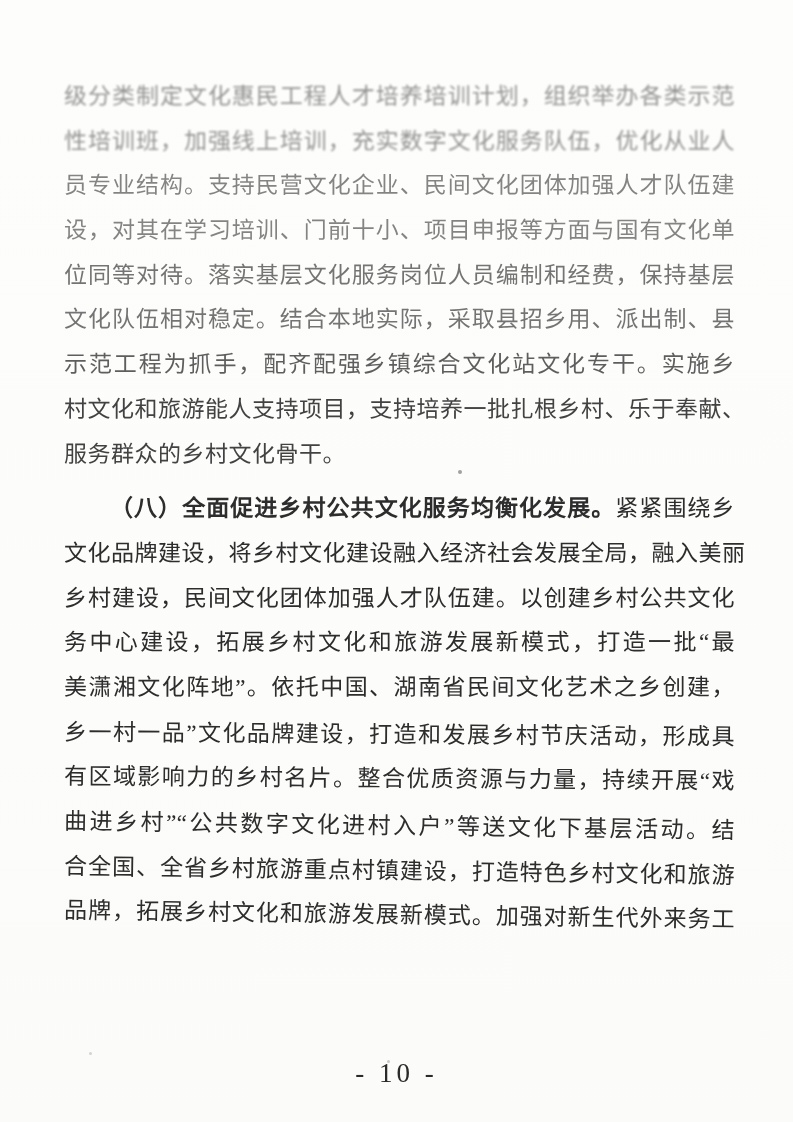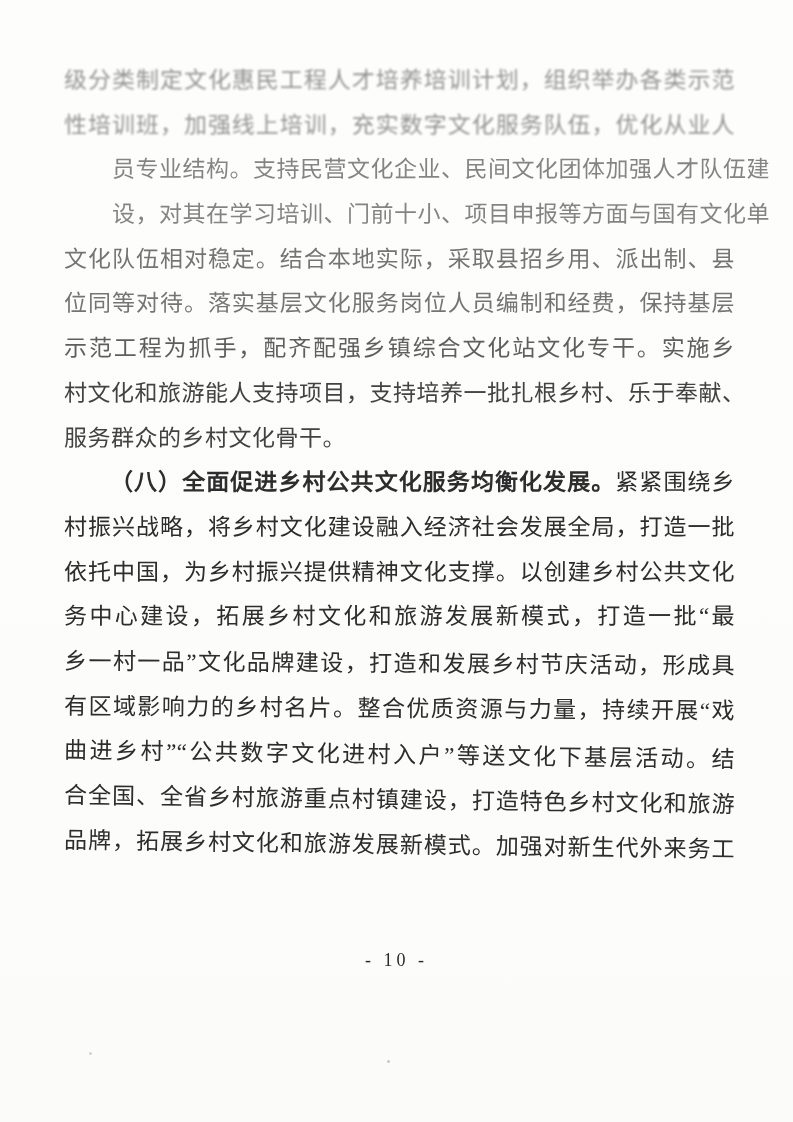--- a/index.html
+++ b/index.html
@@ -11,60 +11,61 @@
     position: relative;
     width: 793px;
     height: 1122px;
     background: linear-gradient(180deg, #fdfdfc 0%, #fcfcfb 60%, #fbfbfa 100%);
     overflow: hidden;
     font-family: "Liberation Serif", "DejaVu Serif", serif;
     color: #1f1f1f;
   }
   .body-text {
     position: absolute;
-    top: 66px;
+    top: 82px;
     left: 64px;
     width: 671px;
   }
   .line {
     height: 44.7px;
     font-size: 23px;
     line-height: 30px;
     text-align: justify;
     text-align-last: justify;
     letter-spacing: 0.5px;
     white-space: nowrap;
     color: #222;
   }
   .line.short {
     text-align-last: left;
     font-family: Liberation Serif, serif;
   }
   .line.indent {
     padding-left: 46px;
     width: 625px;
+    margin-top: 10px;
   }
   .bold { font-weight: 700; }
   
   .f1 { opacity: 0.48; filter: blur(0.8px); }
-  .f2 { opacity: 0.55; filter: blur(0.7px); margin-left: 48px; }
+  .f2 { opacity: 0.55; filter: blur(0.7px); }
   .f3 { opacity: 0.62; filter: blur(0.55px); }
   .f4 { opacity: 0.72; filter: blur(0.4px); }
   .f5 { opacity: 0.85; filter: blur(0.25px); }
   .f6 { opacity: 0.95; }
   
   .t1 { transform: rotate(0.4deg); transform-origin: 0 50%; }
   .t2 { transform: rotate(0.8deg); transform-origin: 0 50%; }
   .footer {
     position: absolute;
-    top: 950px;
+    top: 1058px;
     left: 0;
     width: 100%;
     text-align: center;
-    font-size: 18px;
+    font-size: 27px;
     letter-spacing: 4px;
     color: #2a2a2a;
   }
   .speck {
     position: absolute;
     background: #8a8a8a;
     border-radius: 50%;
   }
   .speck.s1 { left: 458px; top: 470px; width: 4px; height: 4px; opacity: 0.8; }
   .speck.s2 { left: 89px;  top: 1052px; width: 3px; height: 3px; opacity: 0.35; }
@@ -74,32 +75,33 @@
 <body>
 
 <div class="page">
 
   <div class="body-text">
 
     <div class="line f1">级分类制定文化惠民工程人才培养培训计划，组织举办各类示范</div>
     <div class="line f1">性培训班，加强线上培训，充实数字文化服务队伍，优化从业人</div>
     <div class="line f2">员专业结构。支持民营文化企业、民间文化团体加强人才队伍建</div>
     <div class="line f2">设，对其在学习培训、门前十小、项目申报等方面与国有文化单</div>
+    <div class="line f3">位同等对待。落实基层文化服务岗位人员编制和经费，保持基层</div>
     <div class="line f3">文化队伍相对稳定。结合本地实际，采取县招乡用、派出制、县</div>
-    <div class="line f3">位同等对待。落实基层文化服务岗位人员编制和经费，保持基层</div>
     <div class="line f4">示范工程为抓手，配齐配强乡镇综合文化站文化专干。实施乡</div>
     <div class="line f5">村文化和旅游能人支持项目，支持培养一批扎根乡村、乐于奉献、</div>
     <div class="line f5 short">服务群众的乡村文化骨干。</div>
 
     <div class="line f6 indent">
       <span class="bold">（八）全面促进乡村公共文化服务均衡化发展。</span><span>紧紧围绕乡</span>
     </div>
-    <div class="line f6">村振兴战略，将乡村文化建设融入经济社会发展全局，打造一批</div>
-    <div class="line f6">依托中国，为乡村振兴提供精神文化支撑。以创建乡村公共文化</div>
+    <div class="line f6">文化品牌建设，将乡村文化建设融入经济社会发展全局，融入美丽</div>
+    <div class="line f6">乡村建设，民间文化团体加强人才队伍建。以创建乡村公共文化</div>
     <div class="line f6">务中心建设，拓展乡村文化和旅游发展新模式，打造一批“最</div>
+    <div class="line f6">美潇湘文化阵地”。依托中国、湖南省民间文化艺术之乡创建，</div>
     <div class="line f6 t1">乡一村一品”文化品牌建设，打造和发展乡村节庆活动，形成具</div>
     <div class="line f6 t1">有区域影响力的乡村名片。整合优质资源与力量，持续开展“戏</div>
     <div class="line f6 t2">曲进乡村”“公共数字文化进村入户”等送文化下基层活动。结</div>
     <div class="line f6 t2">合全国、全省乡村旅游重点村镇建设，打造特色乡村文化和旅游</div>
     <div class="line f6 t2">品牌，拓展乡村文化和旅游发展新模式。加强对新生代外来务工</div>
   </div>
 
   <div class="footer">- 10 -</div>
 
   <div class="speck s1"></div>

